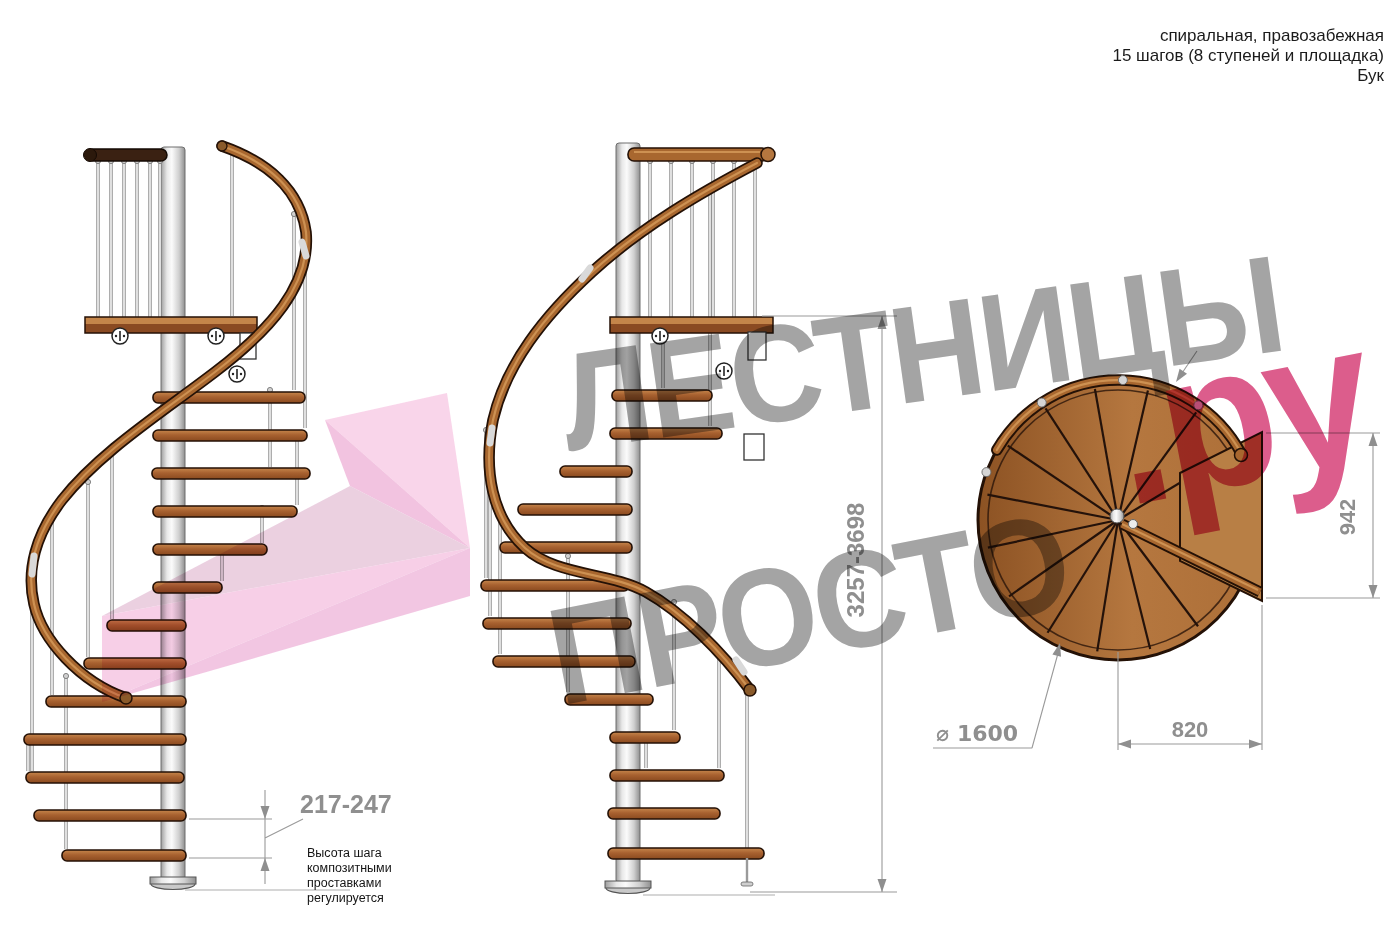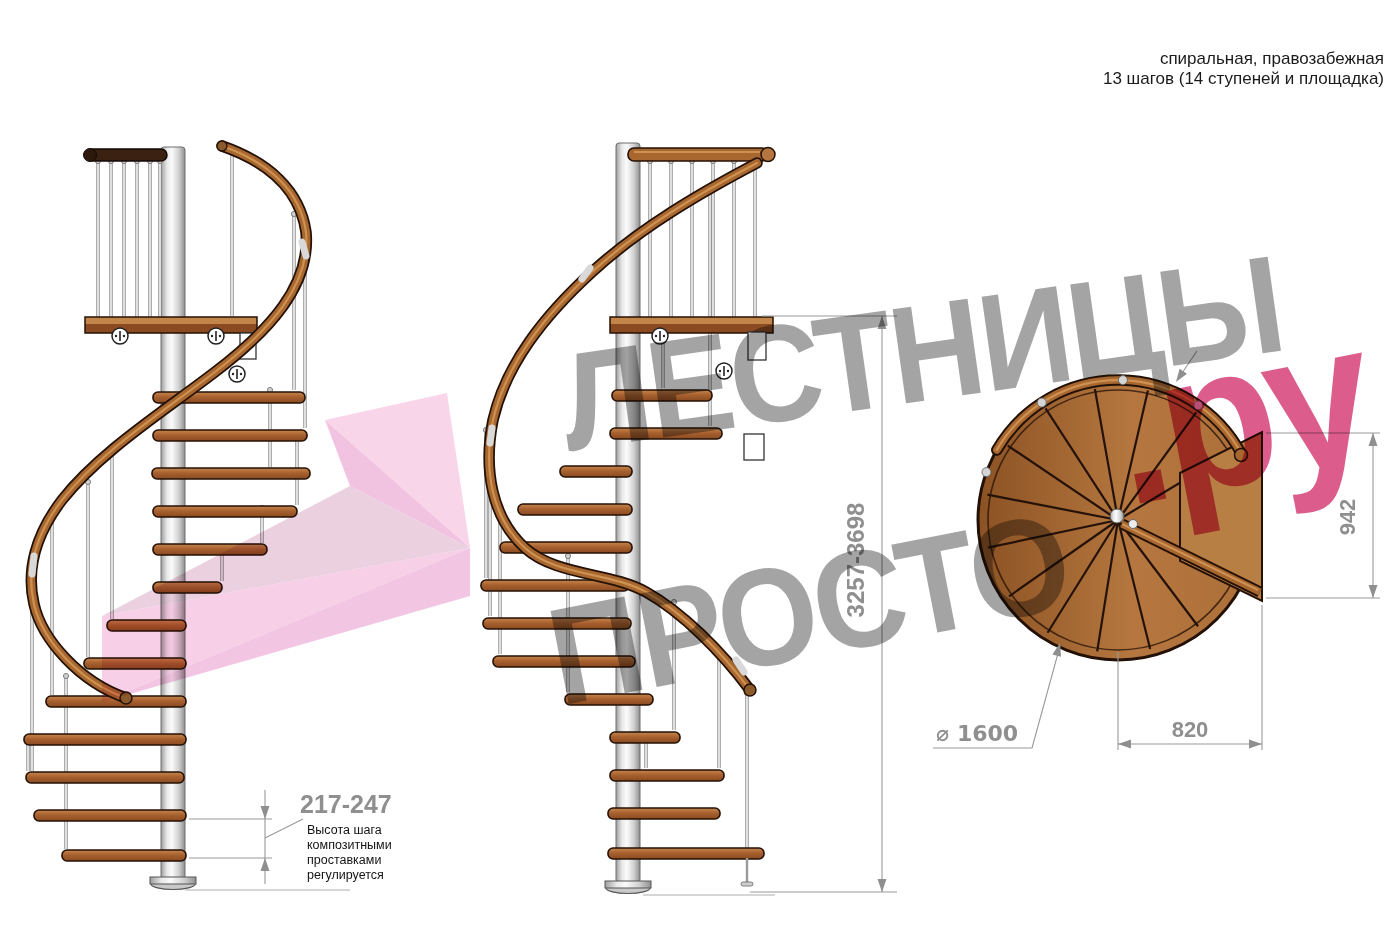--- a/index.html
+++ b/index.html
@@ -10,22 +10,22 @@
   .wm-layer{position:absolute;inset:0;z-index:2;mix-blend-mode:multiply;opacity:.92;pointer-events:none;}
   .wm-text{position:absolute;font-weight:bold;line-height:1;white-space:nowrap;transform-origin:0 0;
            color:var(--watermark_gray,#9c9c9c);}
   #wm1{left:552px;top:335px;font-size:138px;letter-spacing:-3px;transform:rotate(-8deg) scaleX(.93);}
   #wm2{left:538px;top:591px;font-size:138px;letter-spacing:-3px;transform:rotate(-11deg) scaleX(.93);}
   #wmru{left:1095px;top:340px;font-size:200px;letter-spacing:-6px;color:var(--watermark_pink,#d94f82);
         transform:rotate(-11deg) scaleX(.95);}
   #arrow-svg{position:absolute;left:0;top:0;}
   
   .toplayer{position:absolute;z-index:3;}
-  #title-block{right:16px;top:26px;text-align:right;font-size:17px;line-height:20px;color:#1b1b1b;margin-top:23px;}
-  #step-note{left:307px;top:823px;font-size:12.5px;line-height:15px;color:#141414;}
+  #title-block{right:16px;top:26px;text-align:right;font-size:17px;line-height:20px;color:#1b1b1b;}
+  #step-note{left:307px;top:846px;font-size:12.5px;line-height:15px;color:#141414;}
   
   .dimline{stroke:#9a9a9a;stroke-width:1.1;fill:none;}
   .dimarrow{fill:var(--dimension_gray,#8f8f8f);stroke:none;}
   .dimtxt{fill:var(--dimension_gray,#8f8f8f);font-weight:bold;font-family:"Liberation Sans",sans-serif;}
   .diatxt{font-family:"DejaVu Sans",sans-serif;}
   .groundline{stroke:#c9c9c9;stroke-width:1.5;}
   .outline{stroke:var(--outline,#241106);}
 </style>
 </head>
 <body>
@@ -336,21 +336,22 @@
       <polygon points="102,616 470,548 102,702" fill="#f4bede" fill-opacity="0.8"></polygon>
       <polygon points="102,702 470,548 470,596" fill="#eeb2d8" fill-opacity="0.8"></polygon>
     </svg>
     <div class="wm-text" id="wm1">ЛЕСТНИЦЫ</div>
     <div class="wm-text" id="wm2">ПРОСТО</div>
     <div class="wm-text" id="wmru">.ру</div>
   </div>
 
   <div class="toplayer" id="title-block">
     <div>спиральная, правозабежная</div>
-    <div>13 шагов (14 ступеней и площадка)</div>
+    <div>15 шагов (8 ступеней и площадка)</div>
+    <div>Бук</div>
   </div>
 
   <div class="toplayer" id="step-note">
     <div>Высота шага</div>
     <div>композитными</div>
     <div>проставками</div>
     <div>регулируется</div>
   </div>
 </div>
 

